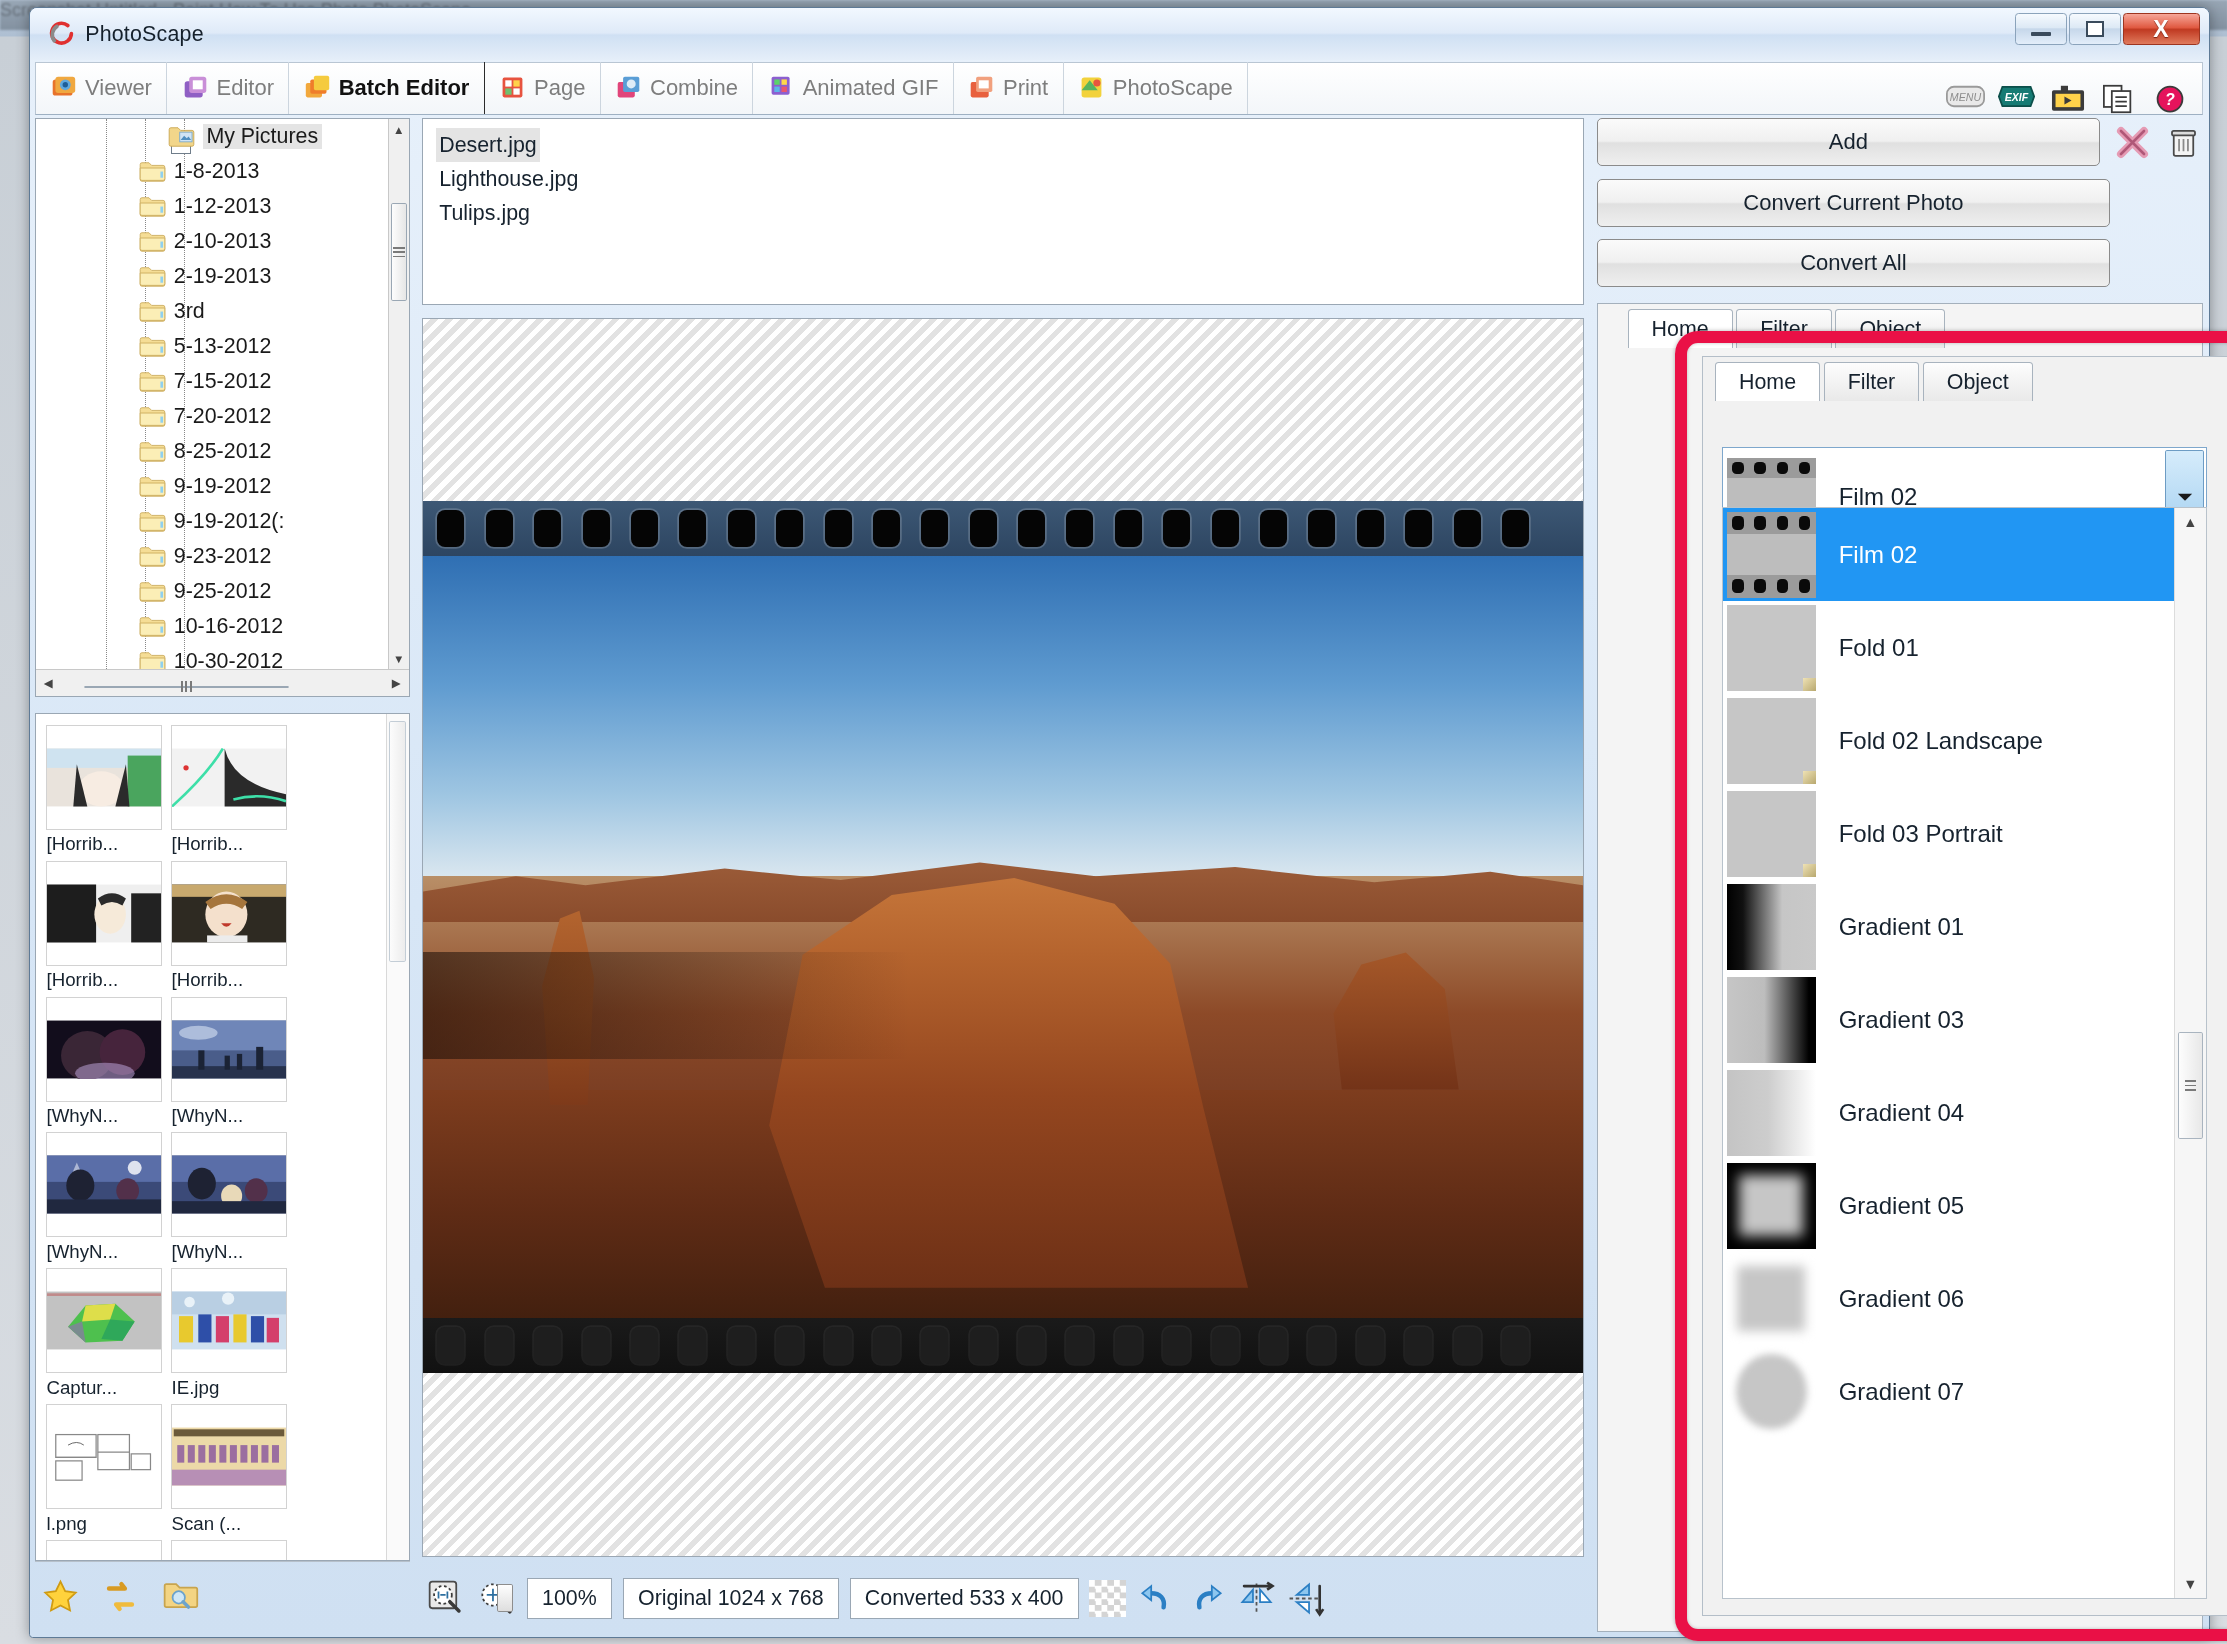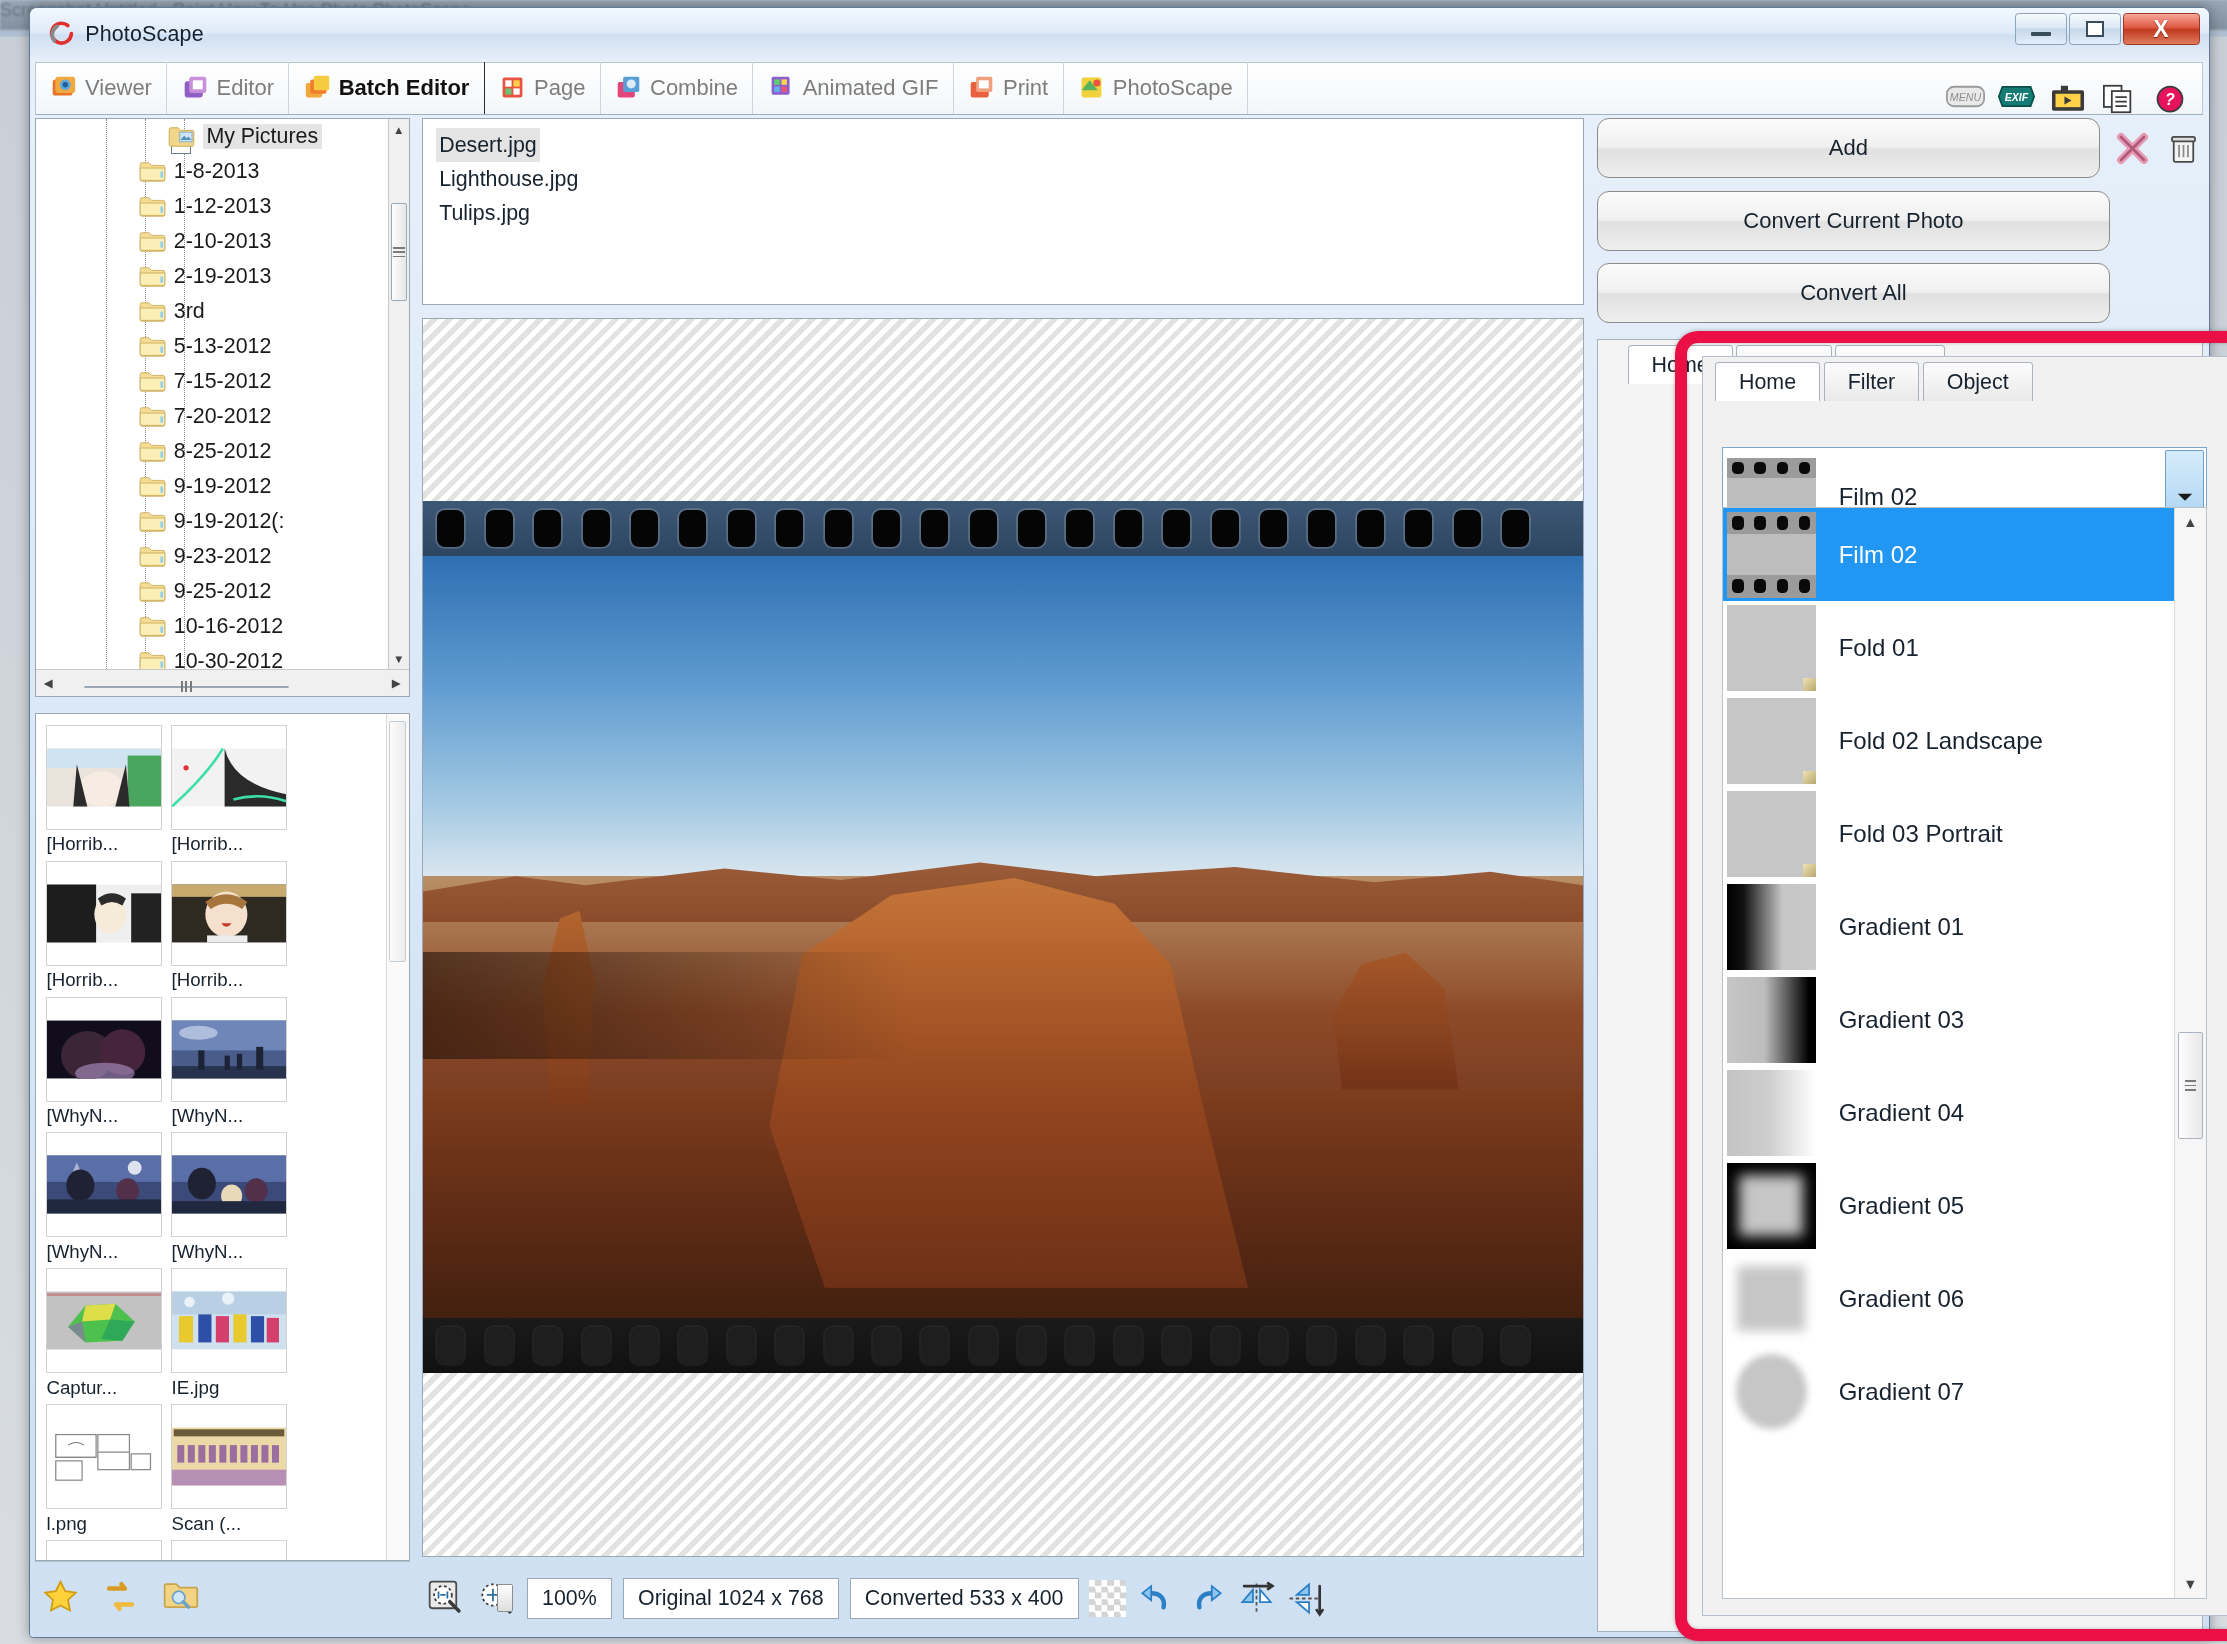--- a/index.html
+++ b/index.html
@@ -240,21 +240,21 @@
     font-size: 21.4px; color:#16222e;
   }
   .checker { width: 37px; height: 37px;
     background-image: conic-gradient(#d4d4d4 0 25%, #fff 0 50%, #d4d4d4 0 75%, #fff 0);
     background-size: 12.5px 12.5px; }
 
   
   .rightcol { width: 683px; margin-left: 12.5px; display: flex; flex-direction: column; }
   .btnrow { display:flex; align-items:center; gap: 12.5px; }
   .btn {
-    flex: 1; height: 60px; border: 0.9px solid #8b8b8b; border-radius: 12px;
+    flex: 1; height: 48px; border: 0.9px solid #8b8b8b; border-radius: 5px;
     background: linear-gradient(180deg,#fbfbfb 0%,#f0f0f0 48%,#e0e0e0 52%,#efefef 100%);
     font-size: 22px; color: #16222e;
     display:flex; align-items:center; justify-content:center;
   }
   .btn-ic { width: 39px; height: 39px; flex:none;}
   .panel {
     position: relative; flex: 1; margin-top: 16px;
     background: #f4f4f4; border: 0.9px solid #a4b0bc;
   }
   .ptabs { display:flex; gap: 3.6px; padding: 5.3px 7.1px 0 30px; }

